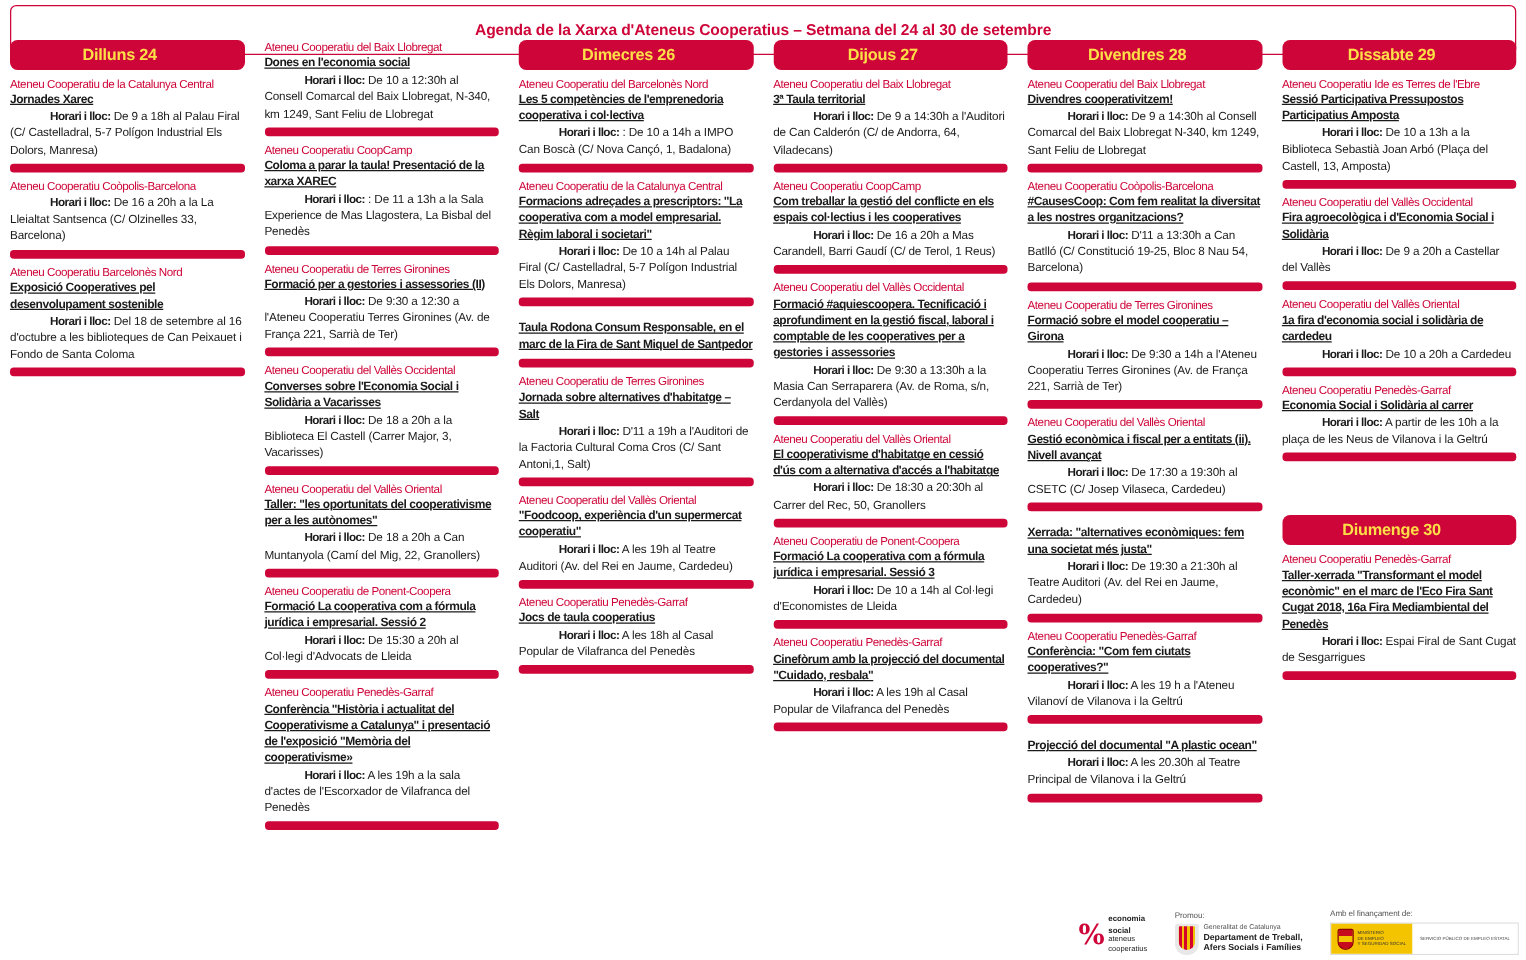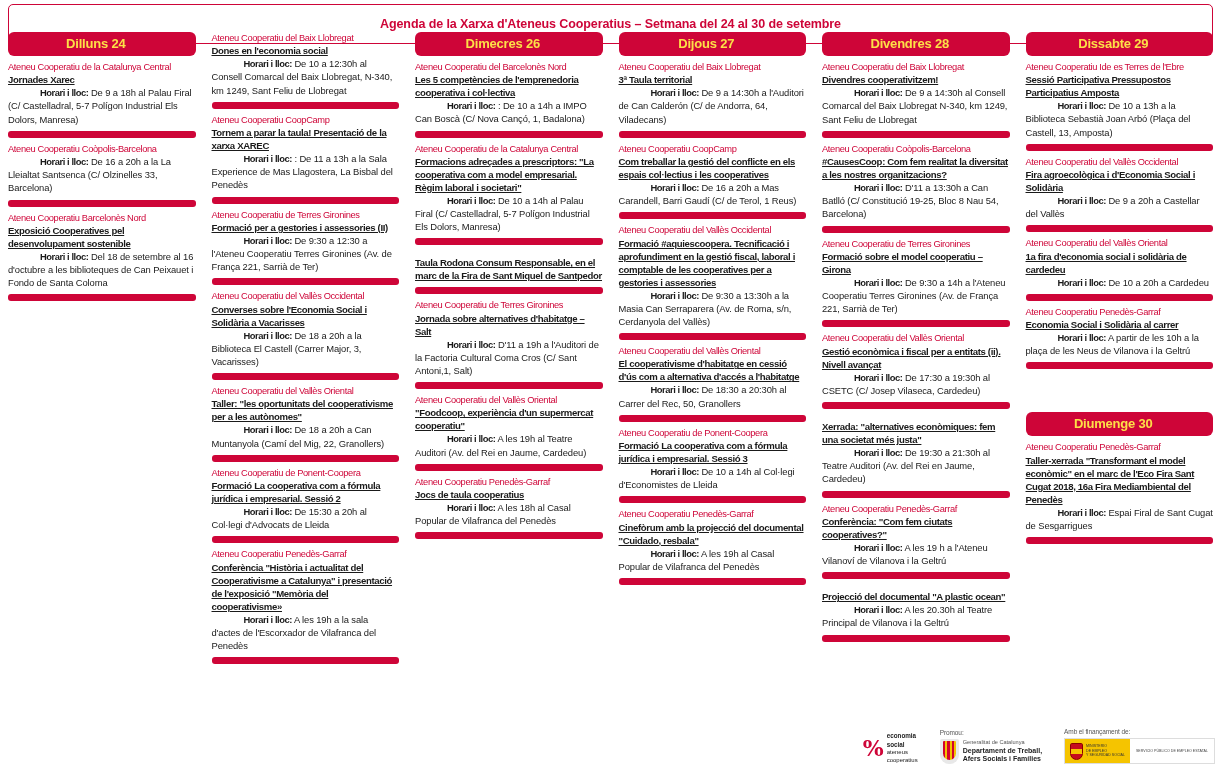--- a/index.html
+++ b/index.html
@@ -216,21 +216,21 @@
       </div>
       <div class="col">
         <div class="event">
           <div class="org">Ateneu Cooperatiu del Baix Llobregat</div>
           <span class="ev-title">Dones en l'economia social</span>
           <div class="ev-when"><span class="lbl">Horari i lloc:</span> <span>De 10 a 12:30h al Consell Comarcal del Baix Llobregat, N-340, km 1249, Sant Feliu de Llobregat</span></div>
         </div>
         <div class="sep"></div>
         <div class="event">
           <div class="org">Ateneu Cooperatiu CoopCamp</div>
-          <span class="ev-title">Tornem a parar la taula! Presentació de la xarxa XAREC</span>
+          <span class="ev-title">Coloma a parar la taula! Presentació de la xarxa XAREC</span>
           <div class="ev-when"><span class="lbl">Horari i lloc:</span> <span>: De 11 a 13h a la Sala Experience de Mas Llagostera, La Bisbal del Penedès</span></div>
         </div>
         <div class="sep"></div>
         <div class="event">
           <div class="org">Ateneu Cooperatiu de Terres Gironines</div>
           <span class="ev-title">Formació per a gestories i assessories (II)</span>
           <div class="ev-when"><span class="lbl">Horari i lloc:</span> <span>De 9:30 a 12:30 a l'Ateneu Cooperatiu Terres Gironines (Av. de França 221, Sarrià de Ter)</span></div>
         </div>
         <div class="sep"></div>
         <div class="event">

